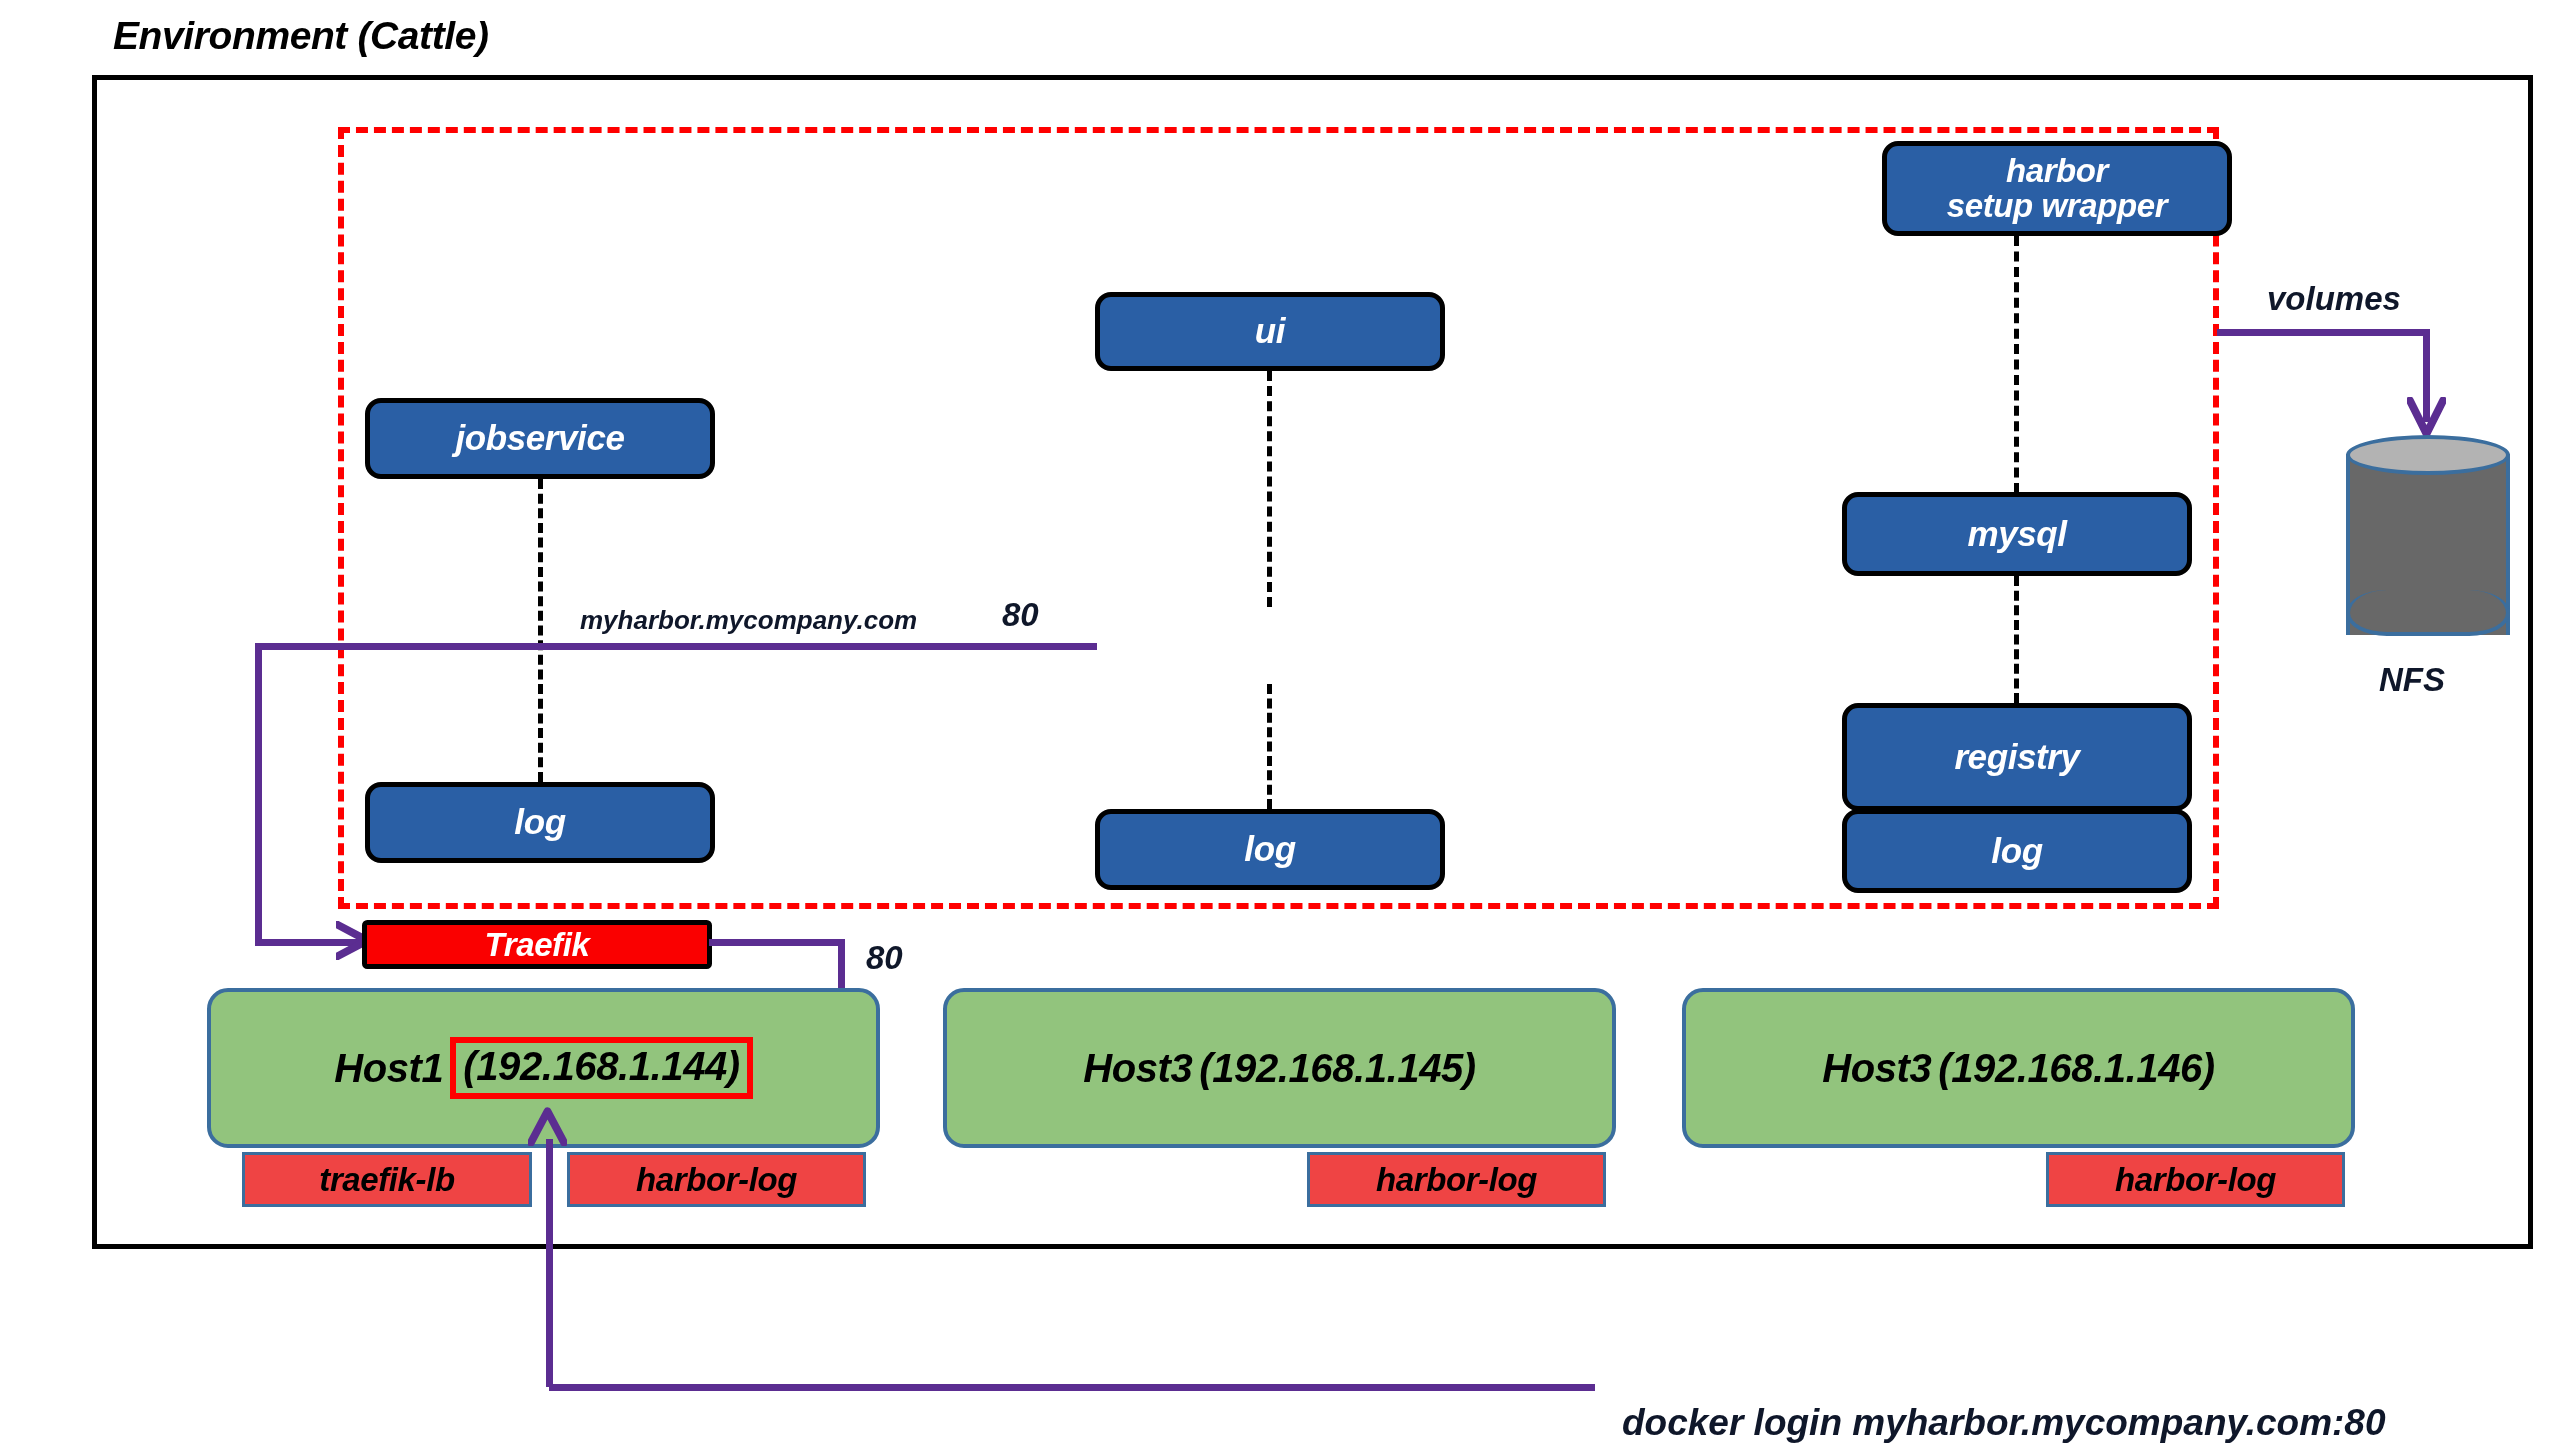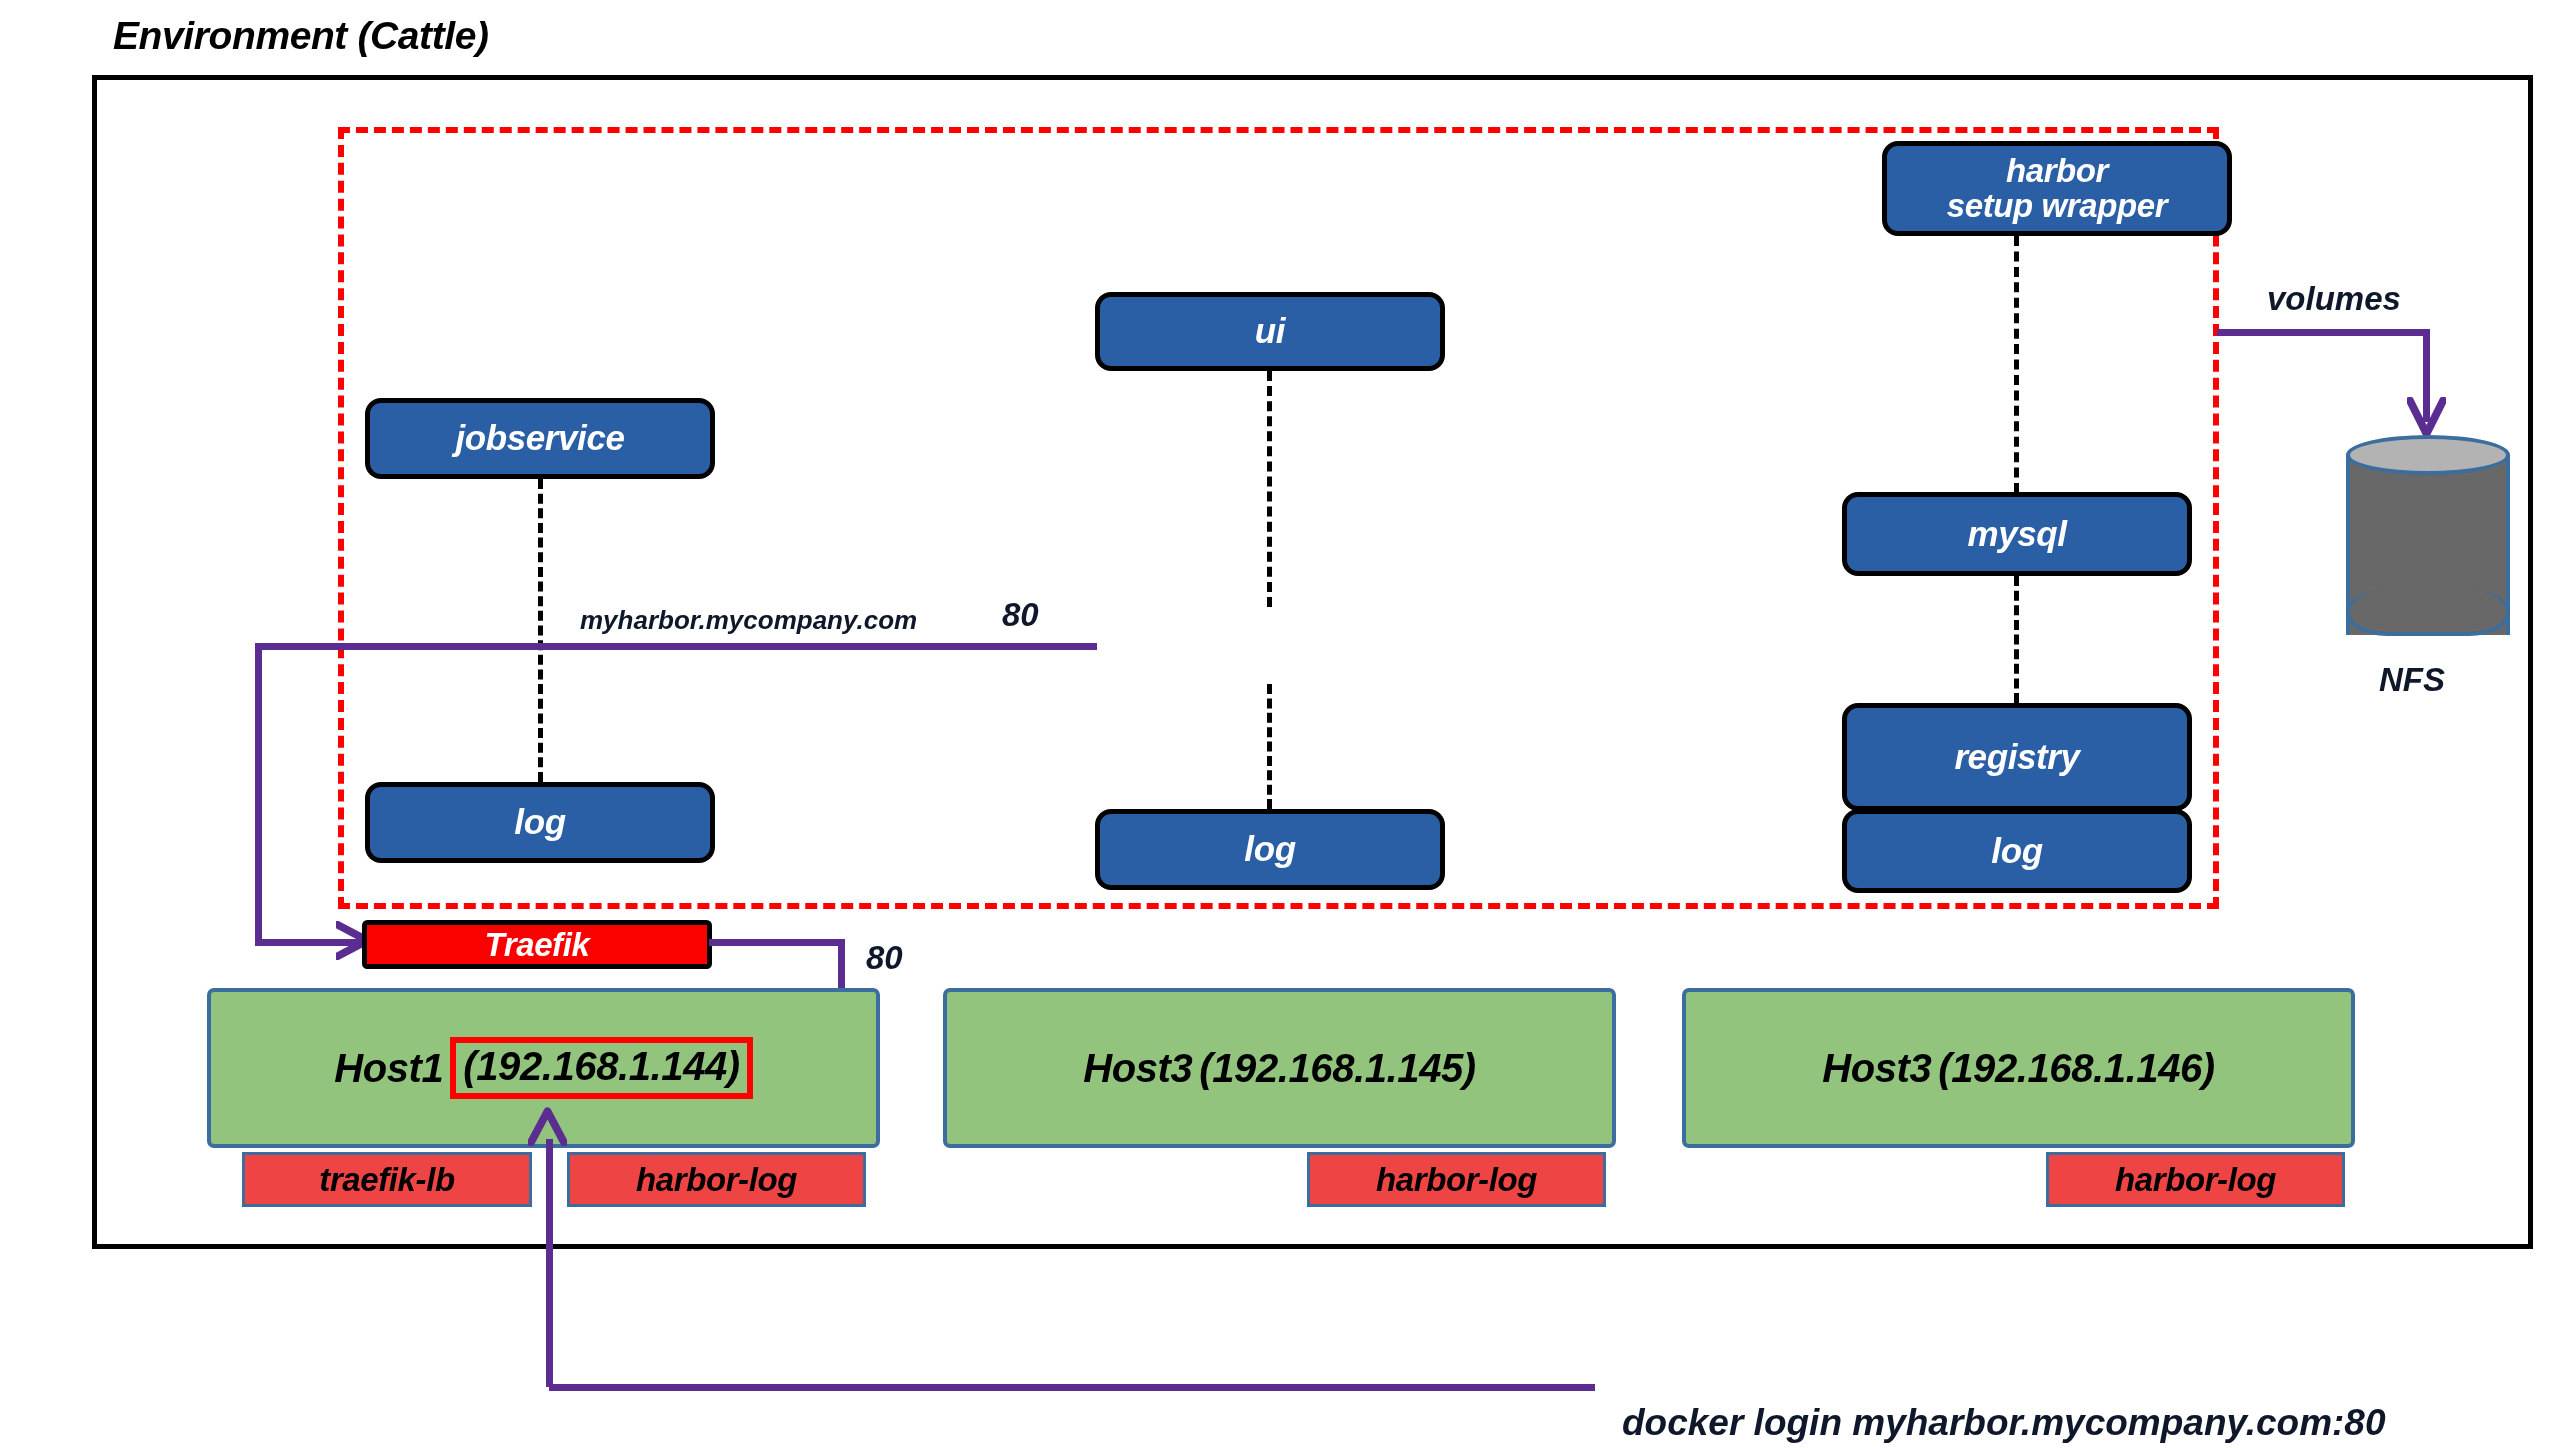--- a/index.html
+++ b/index.html
@@ -53,21 +53,21 @@
     font-style:italic; font-weight:bold;
     display:flex; align-items:center; justify-content:center;
     font-size:33px; letter-spacing:-0.4px;
   }
 
   
   .host{
     box-sizing:border-box;
     background:#92c47d;
     border:4.4px solid #3b6e9e;
-    border-radius:7px;
+    border-radius:21px;
     color:#000000;
     font-style:italic; font-weight:bold;
     display:flex; align-items:center; justify-content:center;
     font-size:40px; letter-spacing:-0.4px;
     white-space:nowrap;
   }
   .host .hostname{padding-right:7px;}
   .host .ip-plain{}
   .host .ip-boxed{
     border:6.2px solid #ff0000;

